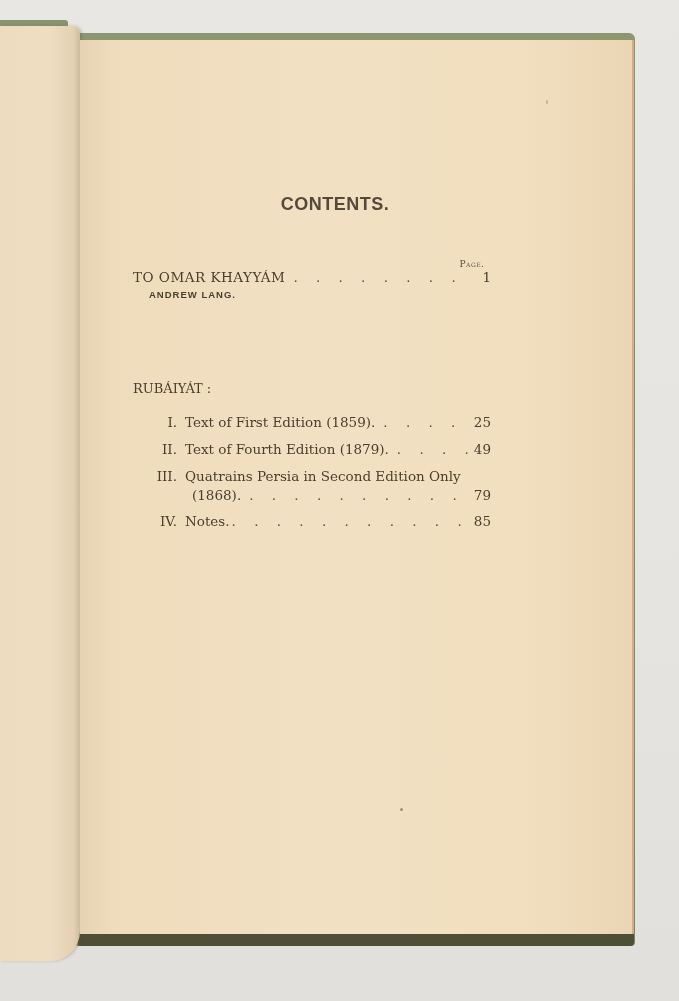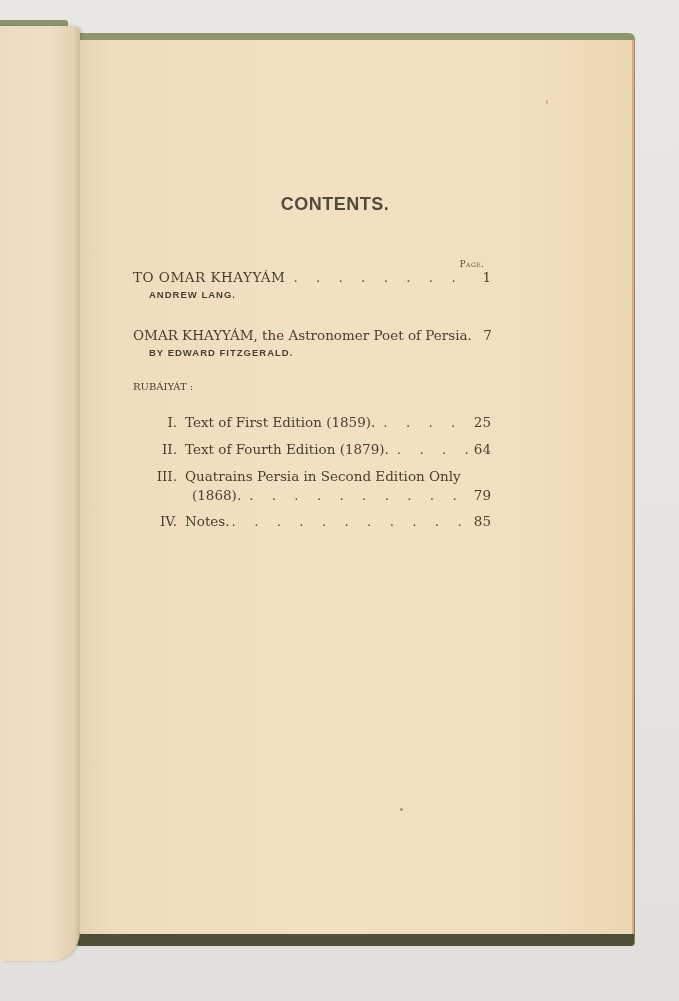--- a/index.html
+++ b/index.html
@@ -53,21 +53,21 @@
   .entry .row { display: flex; align-items: baseline; }
   .entry .label { flex: 0 0 auto; }
   .entry .dots { flex: 1 1 auto; overflow: hidden; letter-spacing: 7px; color: #5a4e3e; padding-left: 8px; }
   .entry .pg { flex: 0 0 auto; text-align: right; min-width: 16px; padding-left: 4px; }
   .entry .author {
     font-family: Liberation Sans, sans-serif; font-size: 9.5px; font-weight: bold;
     letter-spacing: 1px; color: #4a3e2e; margin-left: 16px; margin-top: 4px;
   }
   .caps { letter-spacing: 0.5px; }
   .section-head {
-    position: absolute; left: 53px; top: 341px; font-size: 10px; color: #4a3e2e;
+    position: absolute; left: 53px; top: 341px; font-size: 13px; color: #4a3e2e;
   }
   .sub-entry {
     position: absolute; left: 66px; width: 345px; font-size: 13.5px; color: #4a3e2e; white-space: nowrap;
   }
   .sub-entry .row { display: flex; align-items: baseline; }
   .sub-entry .num { flex: 0 0 39px; text-align: right; padding-right: 8px; box-sizing: border-box; }
   .sub-entry .label { flex: 0 0 auto; }
   .sub-entry .dots { flex: 1 1 auto; overflow: hidden; letter-spacing: 7px; padding-left: 8px; color: #5a4e3e; }
   .sub-entry .pg { flex: 0 0 auto; text-align: right; min-width: 16px; padding-left: 4px; }
   .speck { position: absolute; width: 3px; height: 3px; border-radius: 50%; background: #8a6a4a; opacity: 0.7; }
@@ -90,46 +90,38 @@
 
     <div class="entry" style="top:229px;">
       <div class="row">
         <span class="label caps">TO OMAR KHAYYÁM</span>
         <span class="dots">. . . . . . . . . . . . . . . . . . . . . . . . . . . . . . . . . .</span>
         <span class="pg">1</span>
       </div>
       <div class="author">ANDREW LANG.</div>
     </div>
 
-    <div class="entry" style="top:287px;">
-      <div class="row">
-        <span class="label">OMAR KHAYYÁM, the Astronomer Poet of Persia.</span>
-        <span class="dots" style="letter-spacing:0;padding-left:0;"></span>
-        <span class="pg">7</span>
-      </div>
-      <div class="author">BY EDWARD FITZGERALD.</div>
-    </div>
 
     <div class="section-head">RUBÁIYÁT :</div>
 
     <div class="sub-entry" style="top:374px;">
       <div class="row">
         <span class="num">I.</span>
         <span class="label">Text of First Edition (1859).</span>
         <span class="dots">. . . . . . . . . . . . . . . . . . . . . . . . . . . . . . . . . .</span>
         <span class="pg">25</span>
       </div>
     </div>
 
     <div class="sub-entry" style="top:401px;">
       <div class="row">
         <span class="num">II.</span>
         <span class="label">Text of Fourth Edition (1879).</span>
         <span class="dots">. . . . . . . . . . . . . . . . . . . . . . . . . . . . . . . . . .</span>
-        <span class="pg">64</span>
+        <span class="pg">49</span>
       </div>
     </div>
 
     <div class="sub-entry" style="top:428px;">
       <div class="row">
         <span class="num">III.</span>
         <span class="label">Quatrains Persia in Second Edition Only</span>
       </div>
       <div class="row" style="margin-top:3px;">
         <span class="num"></span>

